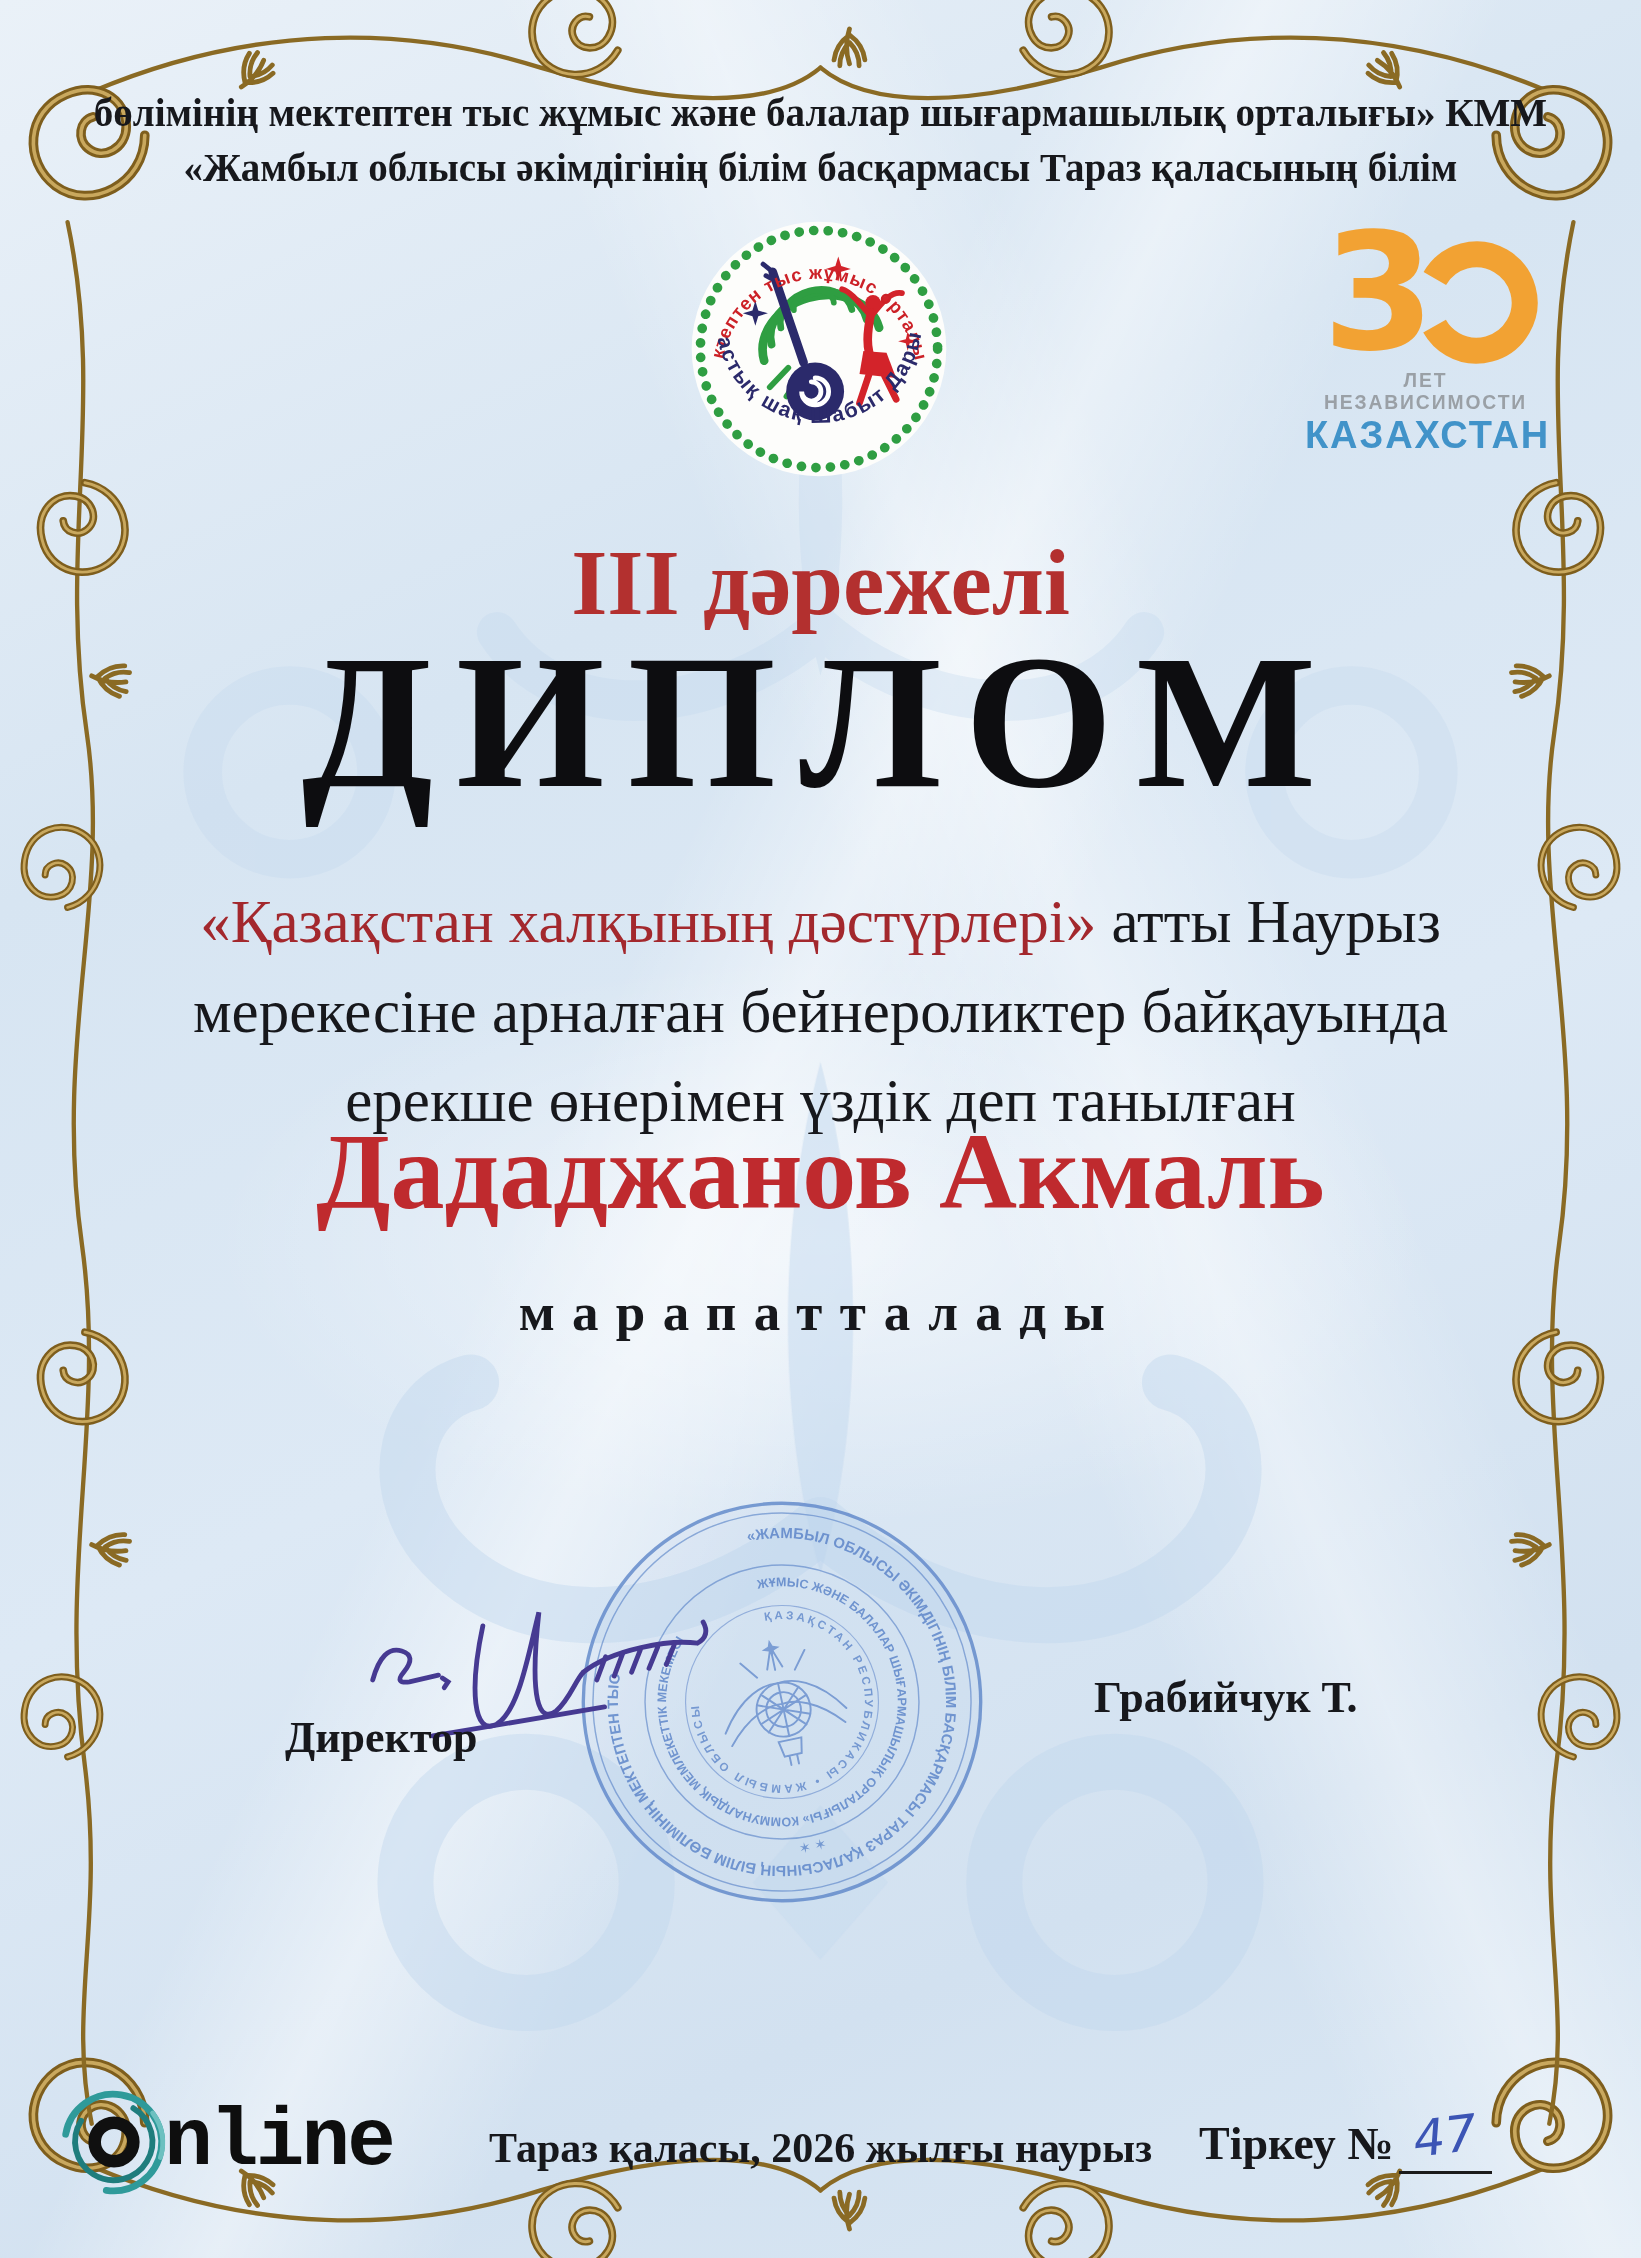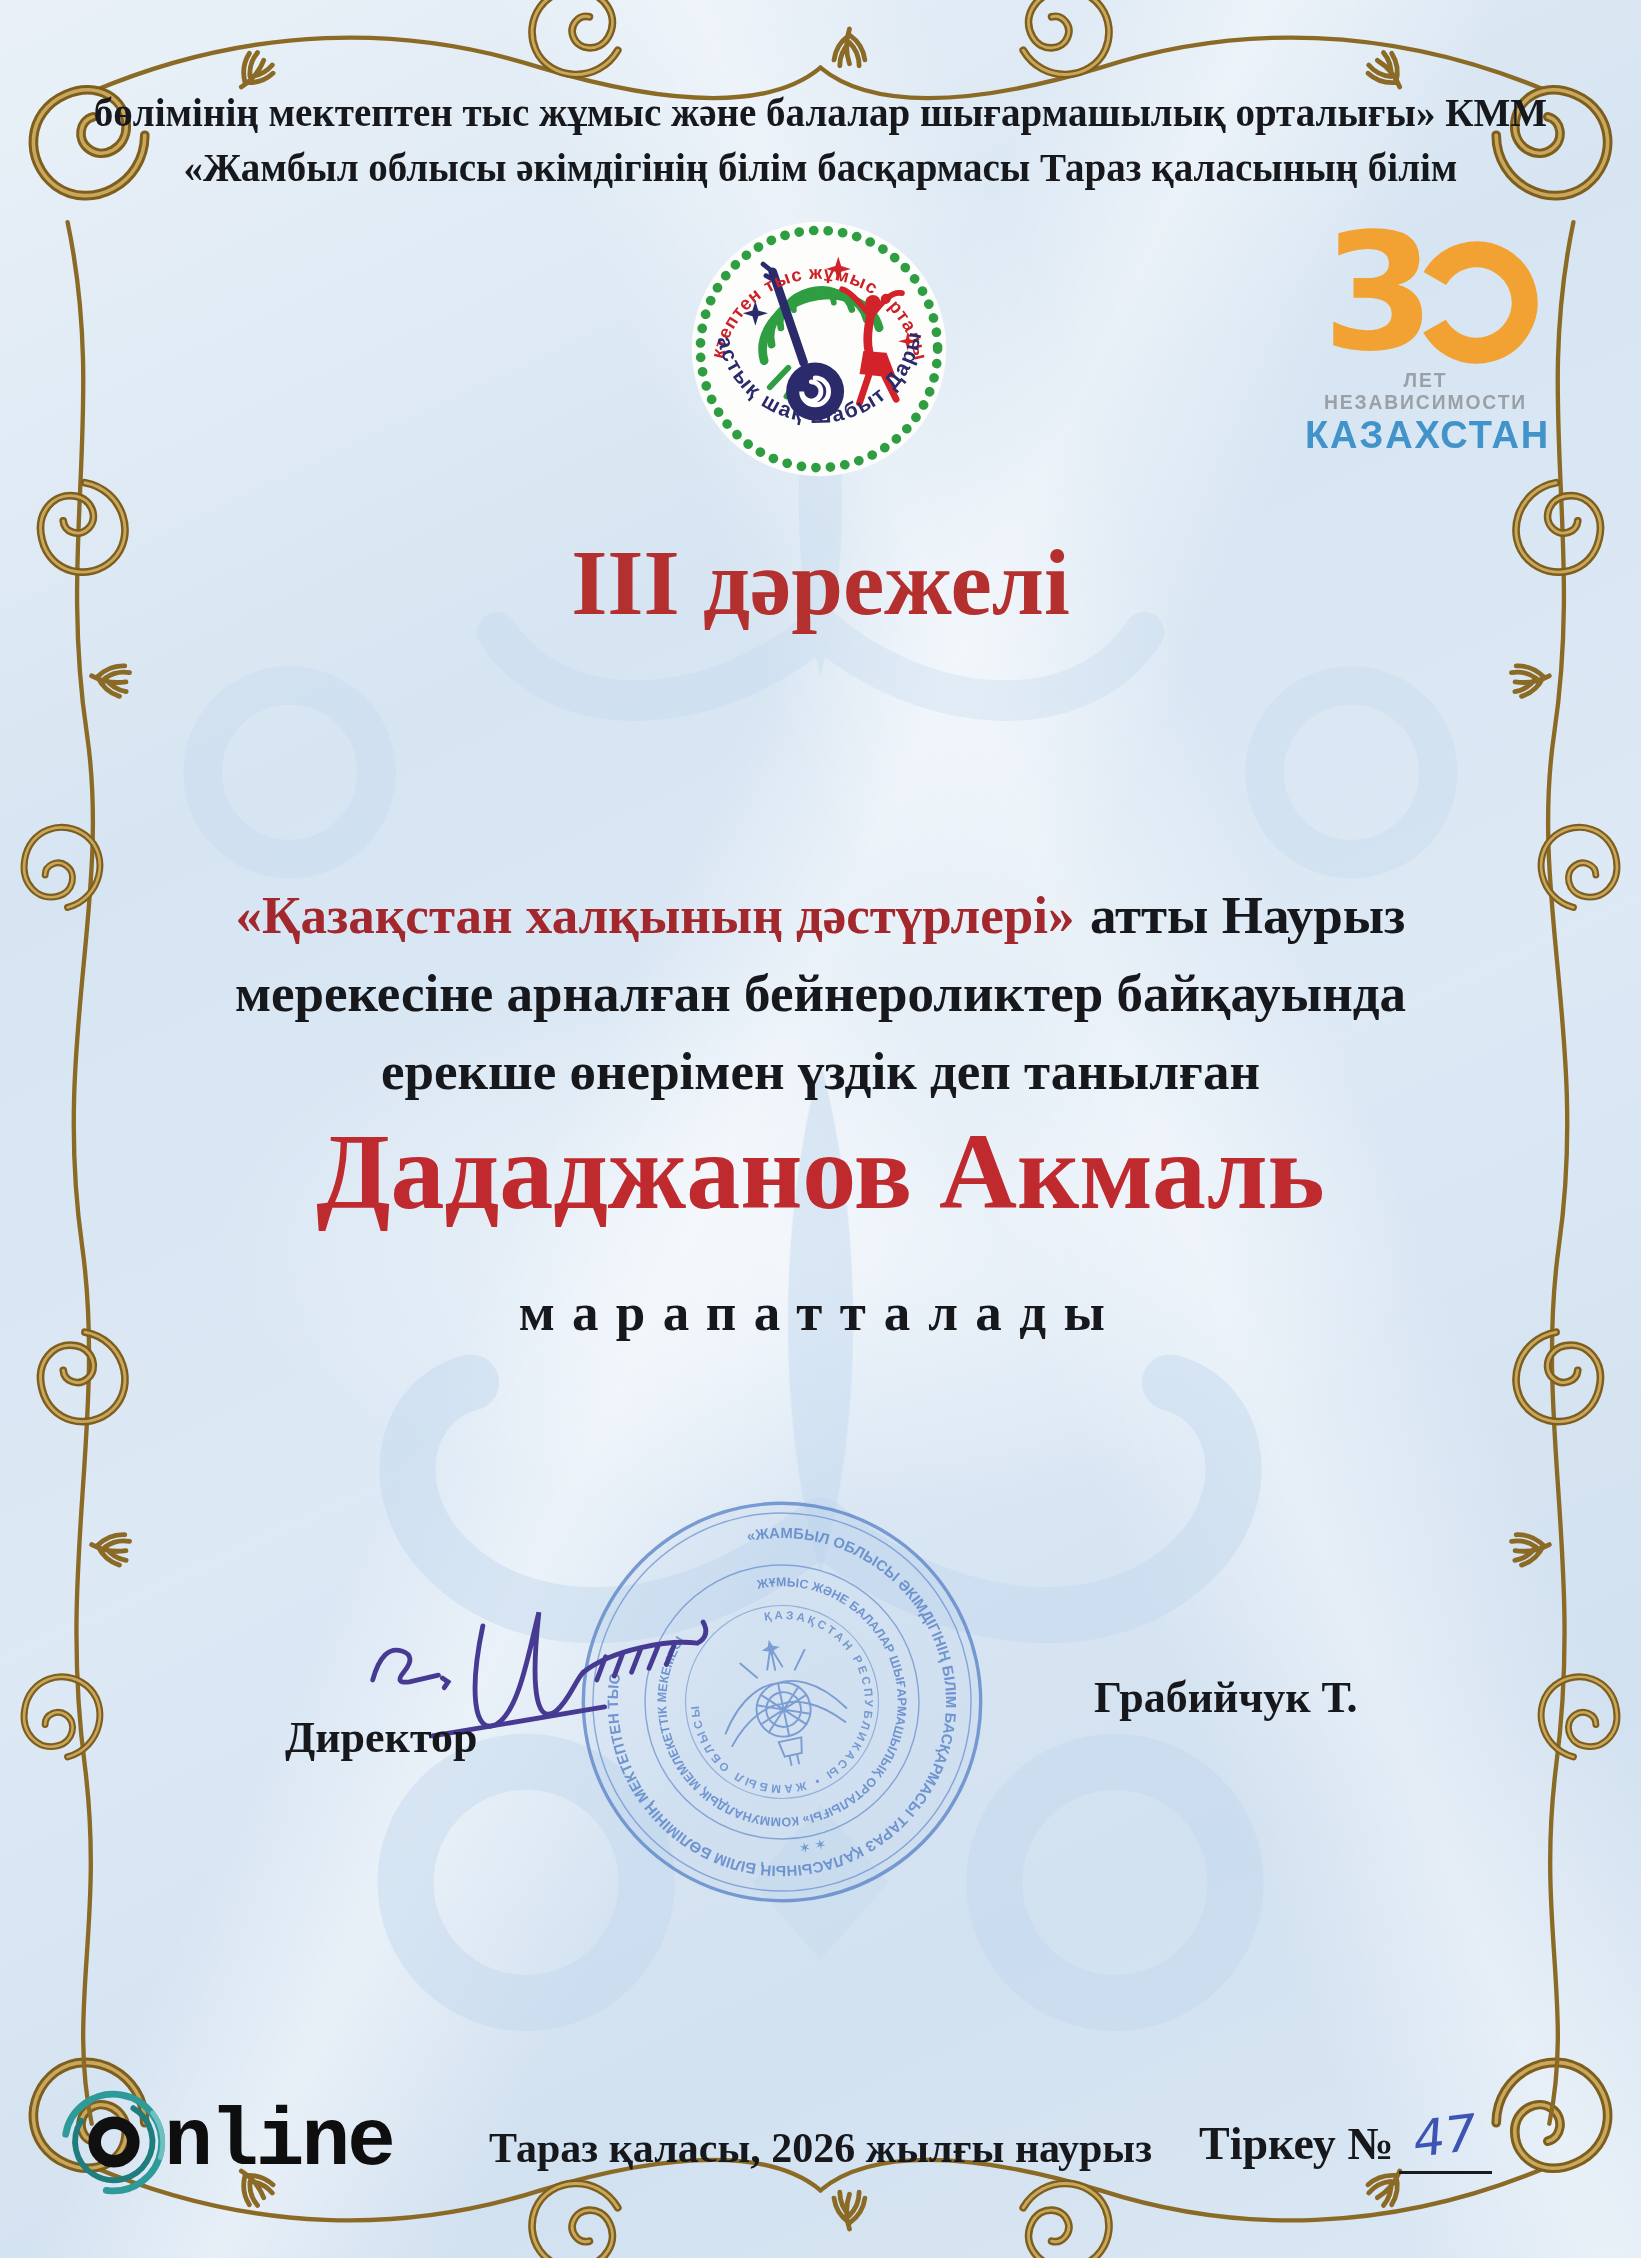--- a/index.html
+++ b/index.html
@@ -16,21 +16,21 @@
   .layer{position:absolute;inset:0;}
   .z0{z-index:0}.z1{z-index:1}.z2{z-index:2}.z3{z-index:3}
   .gd{stroke:#7e5e1d;stroke-width:8;fill:none;stroke-linecap:round;}
   .gl{stroke:#c9a85e;stroke-width:3;fill:none;stroke-linecap:round;}
   .gd2{stroke:#8a6a24;stroke-width:4.5;fill:none;stroke-linecap:round;}
   .gw{stroke:#8a6a24;stroke-width:5;fill:none;stroke-linecap:round;}
   .ctext{position:absolute;left:0;width:1641px;text-align:center;}
   .header-text{top:85px;font-weight:bold;font-size:39px;line-height:1.42;color:#17181c;}
   .degree{top:529px;font-weight:bold;font-size:93px;color:#b3302f;}
   .title{top:626px;font-weight:bold;font-size:191px;line-height:1;letter-spacing:23px;color:#0d0d10;}
-  .body-par{top:877px;font-weight:bold;font-size:53px;line-height:1.47;color:#17181c;}
+  .body-par{top:877px;font-weight:normal;font-size:61px;line-height:1.47;color:#17181c;}
   .body-par .hl{color:#a3282d;}
   .body-par .gap-left{margin-left:15.4px;}
   .recipient{top:1110px;font-weight:bold;font-size:108px;color:#bf2a2e;}
   .award{top:1282px;font-weight:bold;font-size:53px;letter-spacing:17.4px;color:#17181c;}
   .sign-label{position:absolute;font-weight:bold;font-size:44px;color:#17181c;}
   .director-label{left:285px;top:1712px;}
   .director-name{left:1094px;top:1672px;}
   .stamp-box{position:absolute;left:565px;top:1475px;width:434px;height:454px;opacity:.92;}
   .sig-box{position:absolute;left:280px;top:1533px;width:483px;height:290px;}
   .online-logo{position:absolute;left:56px;top:2084px;display:flex;align-items:center;}
@@ -155,20 +155,21 @@
   <div class="logo30 z2">
     <svg width="241" height="154" viewBox="0 0 250 160">
       <text x="18" y="140" font-family="DejaVu Sans, sans-serif" font-weight="bold" font-size="168" fill="#f2a233">3</text>
       <circle cx="178" cy="92" r="50" fill="none" stroke="#f2a233" stroke-width="27" stroke-dasharray="262 52" transform="rotate(-150 178 92)"></circle>
     </svg>
     <div class="cap1">ЛЕТ НЕЗАВИСИМОСТИ</div>
     <div class="cap2">КАЗАХСТАН</div>
   </div>
 
   <div class="ctext degree z2">III дәрежелі</div>
+  <div class="ctext title z2">ДИПЛОМ</div>
 
   <div class="ctext body-par z2">
     <div><span class="hl">«Қазақстан халқының дәстүрлері»</span><span class="gap-left">атты Наурыз</span></div>
     <div>мерекесіне арналған бейнероликтер байқауында</div>
     <div>ерекше өнерімен үздік деп танылған</div>
   </div>
 
   <div class="ctext recipient z2">Дададжанов Акмаль</div>
   <div class="ctext award z2">марапатталады</div>
 

